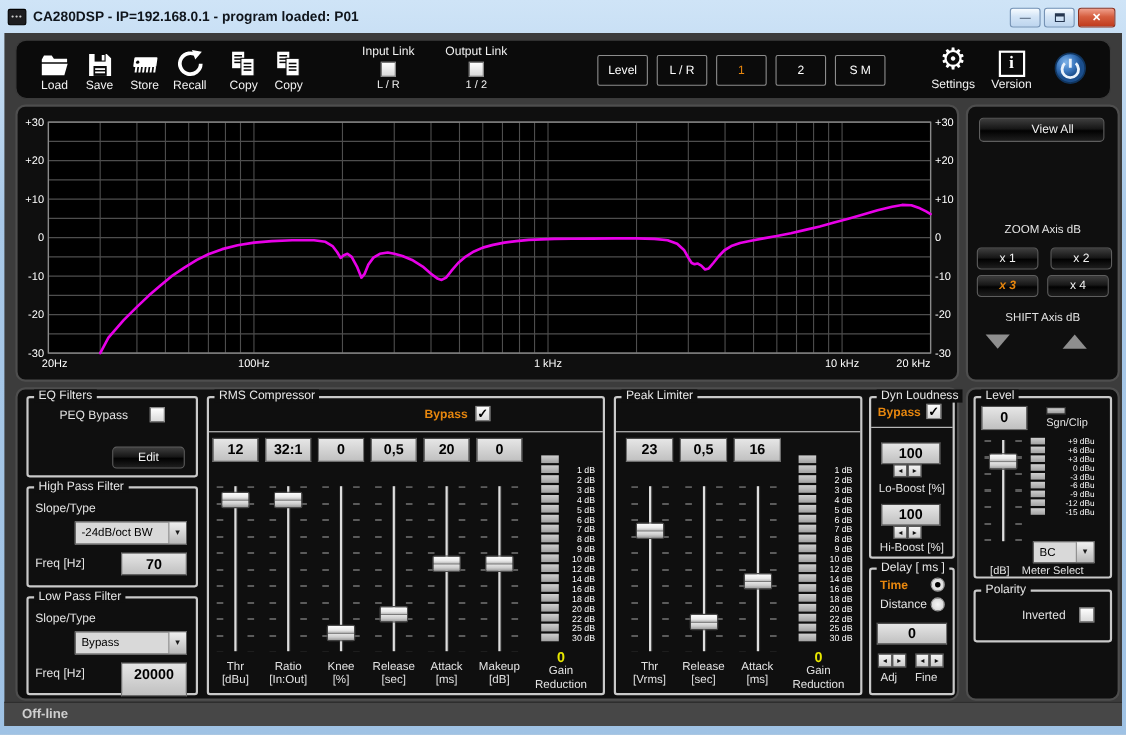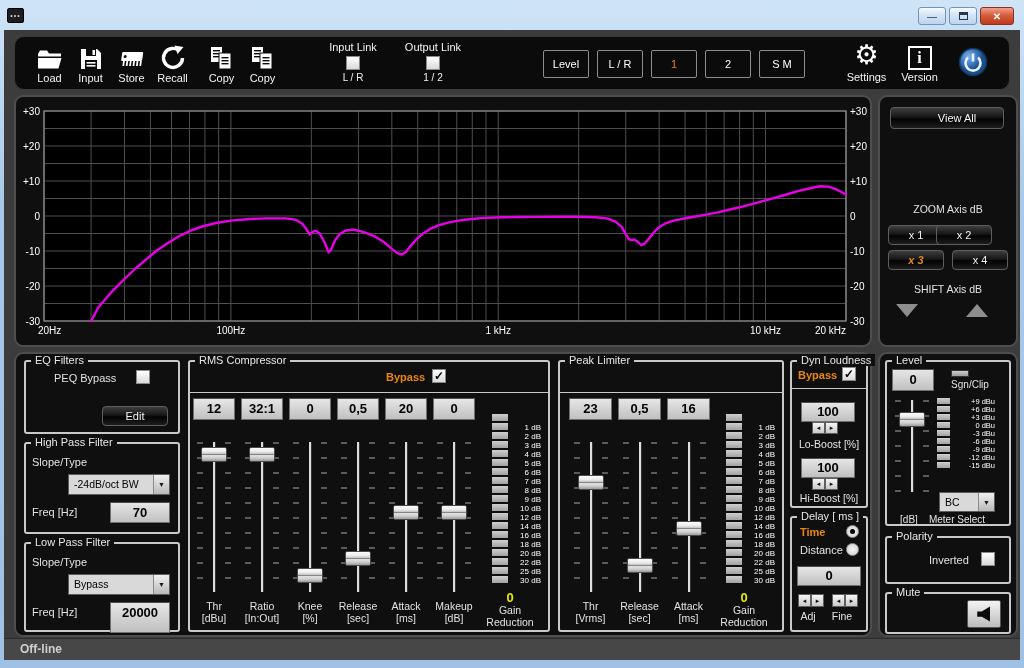--- a/index.html
+++ b/index.html
@@ -84,20 +84,21 @@
   .ind { position:absolute; background:linear-gradient(180deg,#cfcfcf,#9d9d9d); border:1px solid #333; }
   .tri-down { width:0; height:0; border-left:11px solid transparent; border-right:11px solid transparent; border-top:13px solid #8e8e8e; position:absolute; }
   .tri-up   { width:0; height:0; border-left:11px solid transparent; border-right:11px solid transparent; border-bottom:13px solid #8e8e8e; position:absolute; }
   svg text { font-family:"Liberation Sans",sans-serif; }
 </style>
 </head>
 <body>
 
 <div class="titlebar">
   <div class="app-icon">•••</div>
+  <div class="title-text">CA280DSP  -  IP=192.168.0.1  -  program loaded: P01</div>
   <div class="winbtns">
     <div class="wbtn min">—</div>
     <div class="wbtn max">
         <span class="max-glyph"></span>
       </div>
     <div class="wbtn close">✕</div>
   </div>
 </div>
 
 <div class="content">
@@ -117,21 +118,21 @@
         <span class="ic">
           <svg width="24" height="24" viewBox="0 0 24 24">
               <path d="M2 2 h16 l4 4 v16 h-20 z" fill="#fff"></path>
               <rect x="7" y="2" width="10" height="7" fill="#0b0b0b"></rect>
               <rect x="13.5" y="3" width="2.5" height="5" fill="#fff"></rect>
               <rect x="6" y="13" width="12" height="9" fill="#0b0b0b"></rect>
               <rect x="7.5" y="15" width="9" height="1.6" fill="#fff"></rect>
               <rect x="7.5" y="18" width="9" height="1.6" fill="#fff"></rect>
             </svg>
         </span>
-        <span class="lb">Input</span>
+        <span class="lb">Save</span>
       </div>
       <div class="tb-item">
         <span class="ic">
           <svg width="30" height="24" viewBox="0 0 30 24">
               <g transform="skewX(-8)">
                 <rect x="6" y="5" width="21" height="9" rx="1" fill="#fff"></rect>
                 <rect x="8" y="14" width="1.8" height="5" fill="#fff"></rect>
                 <rect x="11.4" y="14" width="1.8" height="5" fill="#fff"></rect>
                 <rect x="14.8" y="14" width="1.8" height="5" fill="#fff"></rect>
                 <rect x="18.2" y="14" width="1.8" height="5" fill="#fff"></rect>
@@ -301,21 +302,21 @@
         <text x="830" y="237" fill="#fff" font-size="10" text-anchor="end">20 kHz</text>
         <polyline points="75.1,224.0 82.6,210.0 96.2,194.3 108.5,182.0 119.5,171.5 129.6,162.8 141.1,153.3 151.6,146.3 163.0,139.3 173.4,134.1 186.0,129.5 200.0,126.0 214.9,123.6 231.1,122.2 249.7,121.4 269.4,121.4 279.8,122.8 286.3,126.7 290.6,132.3 293.6,137.5 296.5,135.1 299.9,133.7 303.7,136.5 308.5,145.3 312.6,155.4 315.5,151.9 318.9,143.5 323.5,137.2 329.3,133.7 336.5,132.6 342.4,133.7 349.9,135.8 358.6,139.3 368.3,145.3 375.8,151.9 381.5,156.1 385.5,157.5 389.5,155.4 394.5,149.1 400.5,142.1 407.4,136.2 414.9,131.6 422.9,128.1 432.2,125.6 442.4,123.6 453.3,122.2 464.7,121.1 476.2,120.6 487.9,120.2 503.4,120.0 521.3,119.9 543.8,119.7 562.7,119.7 578.9,120.2 590.9,121.4 599.6,124.6 605.8,130.2 609.7,137.2 612.8,142.1 615.4,143.2 618.0,142.5 621.5,144.5 625.0,148.0 628.3,147.0 632.5,142.1 637.2,136.2 642.6,130.5 648.8,126.7 656.8,123.9 666.7,121.8 678.0,119.7 690.2,117.6 703.0,115.1 716.1,112.0 729.3,108.9 742.3,105.3 755.2,101.8 768.7,98.0 781.8,94.1 795.0,91.0 804.1,89.3 812.5,89.6 820.3,92.4 825.9,95.2 830.0,97.6" fill="none" stroke="#e800e8" stroke-width="2.4" stroke-linejoin="round" stroke-linecap="round"></polyline>
       </svg>
   </div>
 
   <div class="darkpanel" style="left:874px; top:65px; width:140px; height:252px;">
     <div class="btn" style="left:10px; top:10px; width:114px; height:22px;padding-left:20px;">View All</div>
     <div class="plabel" style="left:0; width:136px; top:106px;">ZOOM Axis dB</div>
     <div id="zoom-buttons">
         <div class="btn" style="left: 8px; top: 128px; width: 56px; height: 20px;">x 1</div>
-        <div class="btn" style="left: 56px; top: 128px; width: 56px; height: 20px;">x 2</div>
+        <div class="btn" style="left: 75px; top: 128px; width: 56px; height: 20px;">x 2</div>
         <div class="btn orange" style="left: 8px; top: 153px; width: 56px; height: 20px;">x 3</div>
         <div class="btn" style="left: 72px; top: 153px; width: 56px; height: 20px;">x 4</div>
       </div>
     <div class="plabel" style="left:0; width:136px; top:186px;">SHIFT Axis dB</div>
     <div class="tri-down" style="left:16px; top:207px;"></div>
     <div class="tri-up" style="left:86px; top:207px;"></div>
   </div>
 
   <div class="darkpanel" style="left:10px; top:322px; width:858px; height:285px;">
 
@@ -604,26 +605,18 @@
           <div class="mlabel" style="height: 8px; line-height: 8px; font-size: 7.5px;">-15 dBu</div>
         </div>
       </div>
 
     <div class="gbox" style="left:5px; top:182px; width:126px; height:48px;">
       <span class="gtitle">Polarity</span>
       <span class="wlabel" style="position:absolute; left:42px; top:16px;">Inverted</span>
       <span class="cb" style="position:absolute; left:94px; top:14px;"></span>
     </div>
 
-    <div class="gbox" style="left:5px; top:238px; width:126px; height:42px;">
-      <span class="gtitle">Mute</span>
-      <div style="position:absolute; left:80px; top:6px; width:34px; height:28px; border:1px solid #555; border-radius:2px; background:linear-gradient(180deg,#f2f2f2,#bdbdbd); display:flex; align-items:center; justify-content:center;">
-        <svg width="18" height="18" viewBox="0 0 24 24">
-          <polygon points="20,2 9,8.5 3,8.5 3,15.5 9,15.5 20,22" fill="#0b0b0b"></polygon>
-        </svg>
-      </div>
-    </div>
   </div>
 
   <div class="statusbar">
     <span>Off-line</span>
   </div>
 </div>
 
 </body></html>

